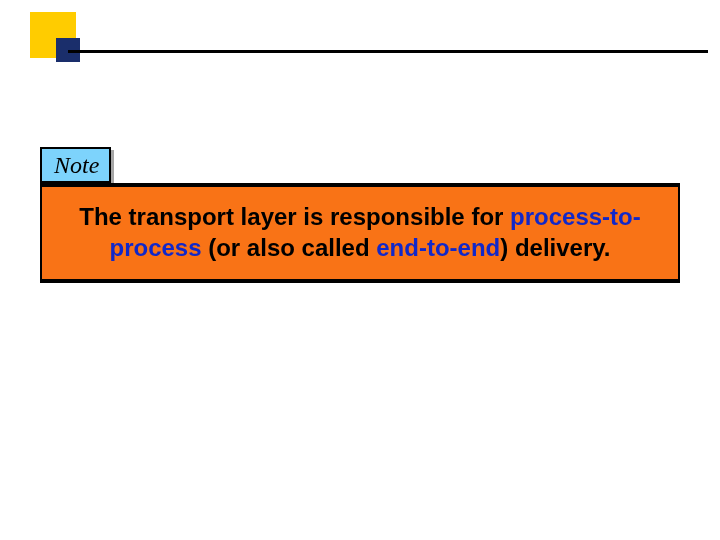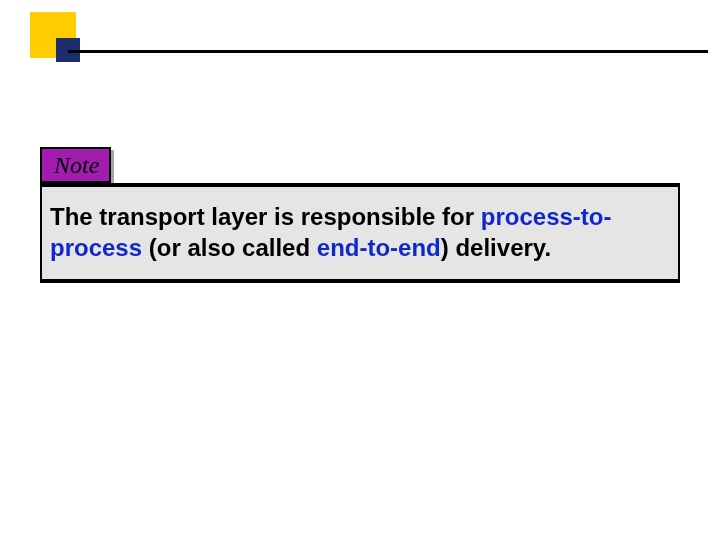--- a/index.html
+++ b/index.html
@@ -42,41 +42,42 @@
     right: 12px;
     top: 50px;
     height: 0;
     border-top: 3px solid #000;
   }
 
   .note-label {
     position: absolute;
     left: 40px;
     top: 147px;
-    background: #a21caf;
+    background: #7dd3fc;
     border: 2px solid #000;
     padding: 4px 10px 4px 12px;
     font-family: "Times New Roman", Times, serif;
     font-style: italic;
     font-size: 24px;
     line-height: 1;
     box-shadow: 3px 3px 0 rgba(0,0,0,0.35);
   }
 
   .callout {
     position: absolute;
     left: 40px;
     top: 183px;
     width: 640px;
-    background: #e5e5e5;
+    background: #f97316;
     border: 2px solid #000;
     border-top-width: 4px;
     border-bottom-width: 4px;
     padding: 14px 8px 16px 8px;
     box-sizing: border-box;
+    text-align: center;
     font-size: 24px;
     line-height: 1.3;
     font-weight: bold;
     color: #000;
   }
   .callout .em {
     color: #1128c9;
   }
 </style>
 </head>

